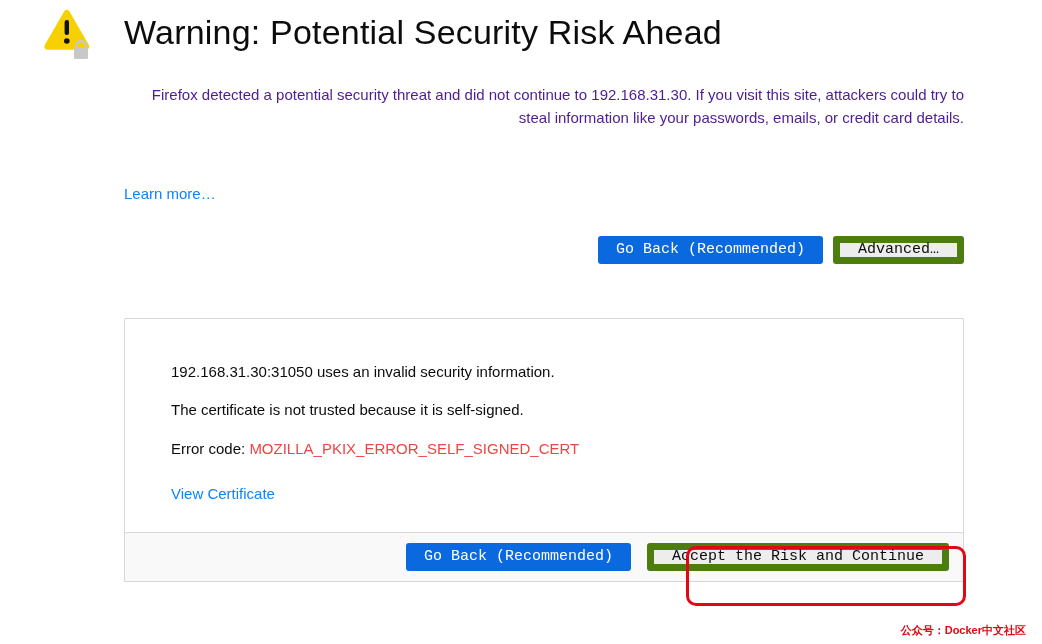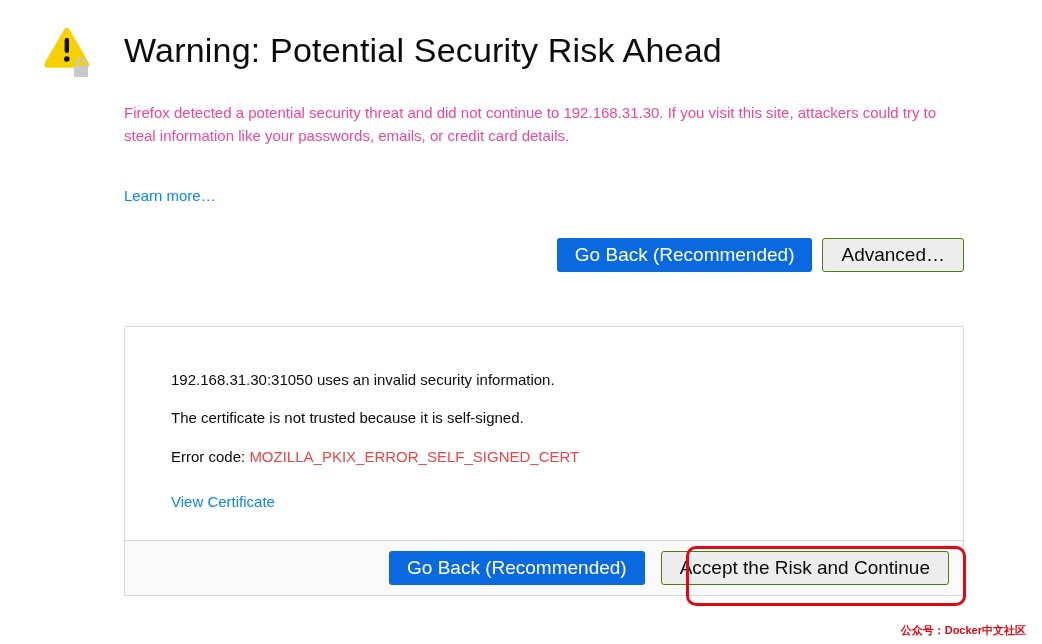--- a/index.html
+++ b/index.html
@@ -8,21 +8,21 @@
       background: #fff;
       color: #0c0c0d;
       font-size: 15px;
       line-height: 1.5;
       width: 1042px;
       height: 644px;
       position: relative;
       overflow: hidden;
     }
     .page {
-      padding: 26px 42px 0 42px;
+      padding: 8px 42px 0 42px;
     }
     .header-row {
       display: flex;
       align-items: flex-start;
       gap: 32px;
       margin-bottom: 22px;
     }
     .warn-icon-wrap {
       position: relative;
       width: 50px;
@@ -35,57 +35,59 @@
       color: #0c0c0d;
       line-height: 1.2;
       letter-spacing: 0.2px;
       margin-top: 4px;
     }
     .content {
       margin-left: 82px;
       max-width: 840px;
     }
     .desc {
-      color: #ec4899;
-      margin-bottom: 30px;
+      color: #4c1d95;
+      margin-bottom: 46px;
+      text-align: right;
     }
     .learn-more {
       color: #0a84ff;
       cursor: pointer;
       display: inline-block;
       margin-bottom: 30px;
       margin-top: 8px;
     }
     .btn-row {
       display: flex;
       justify-content: flex-end;
       gap: 10px;
       margin-bottom: 54px;
     }
     .btn {
-      height: 34px;
+      height: 28px;
       padding: 0 18px;
-      font-size: 19px;
+      font-size: 15px;
       border-radius: 3px;
       cursor: pointer;
       display: inline-flex;
       align-items: center;
       justify-content: center;
       min-width: 110px;
+      font-family: Liberation Mono, monospace;
     }
     .btn-primary {
       background: #0b69e0;
       color: #fff;
       border: none;
       min-width: 220px;
     }
     .btn-secondary {
       background: #ededed;
       color: #0c0c0d;
-      border: 1px solid #4d7c0f;
+      border: 7px solid #4d7c0f;
     }
     .details-panel {
       border: 1px solid #d7d7d7;
       border-top-left-radius: 2px;
       border-top-right-radius: 2px;
       padding: 42px 46px 26px 46px;
       border-bottom: none;
     }
     .details-panel p {
       margin-bottom: 16px;

